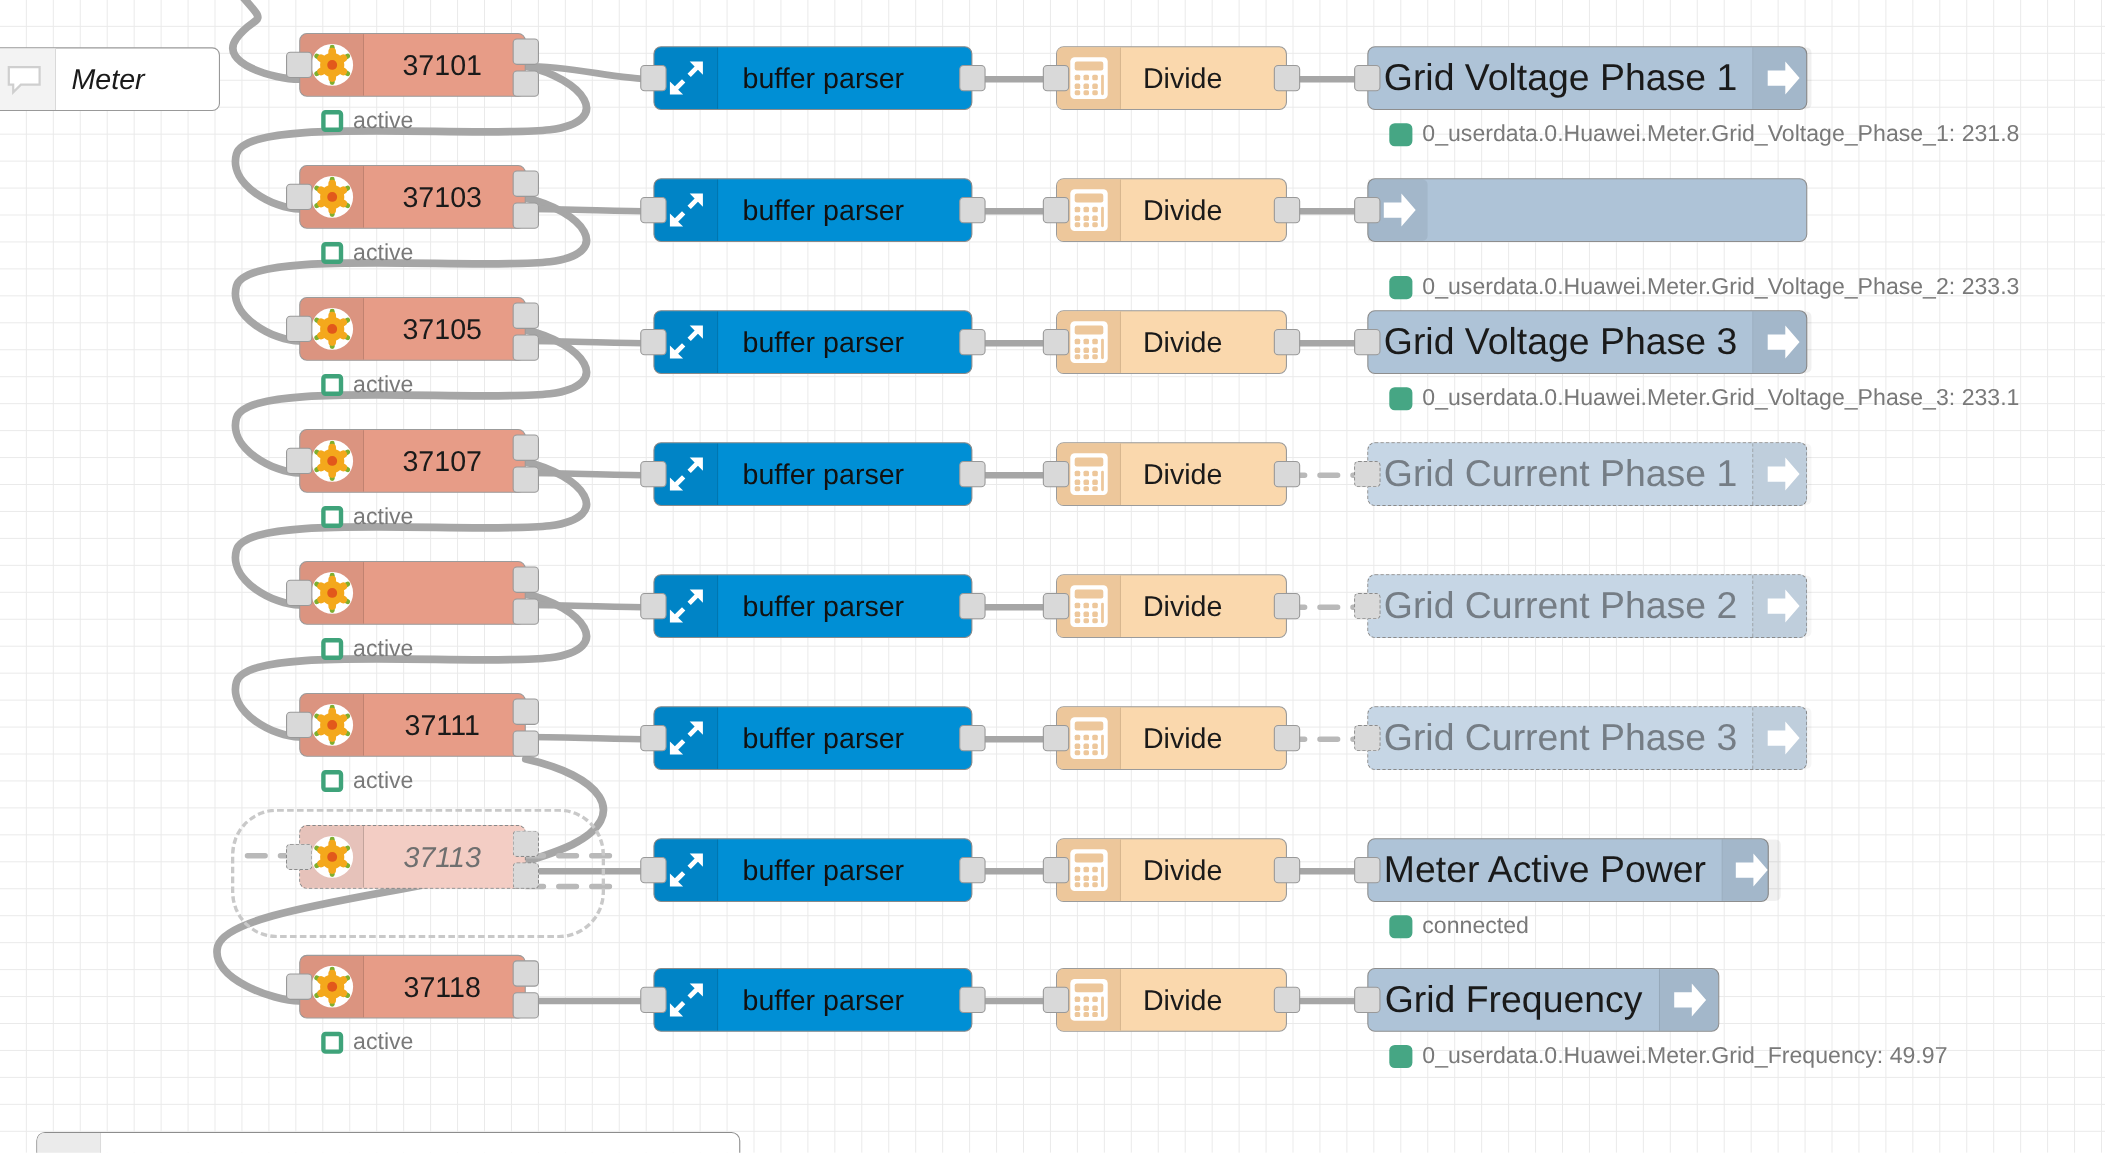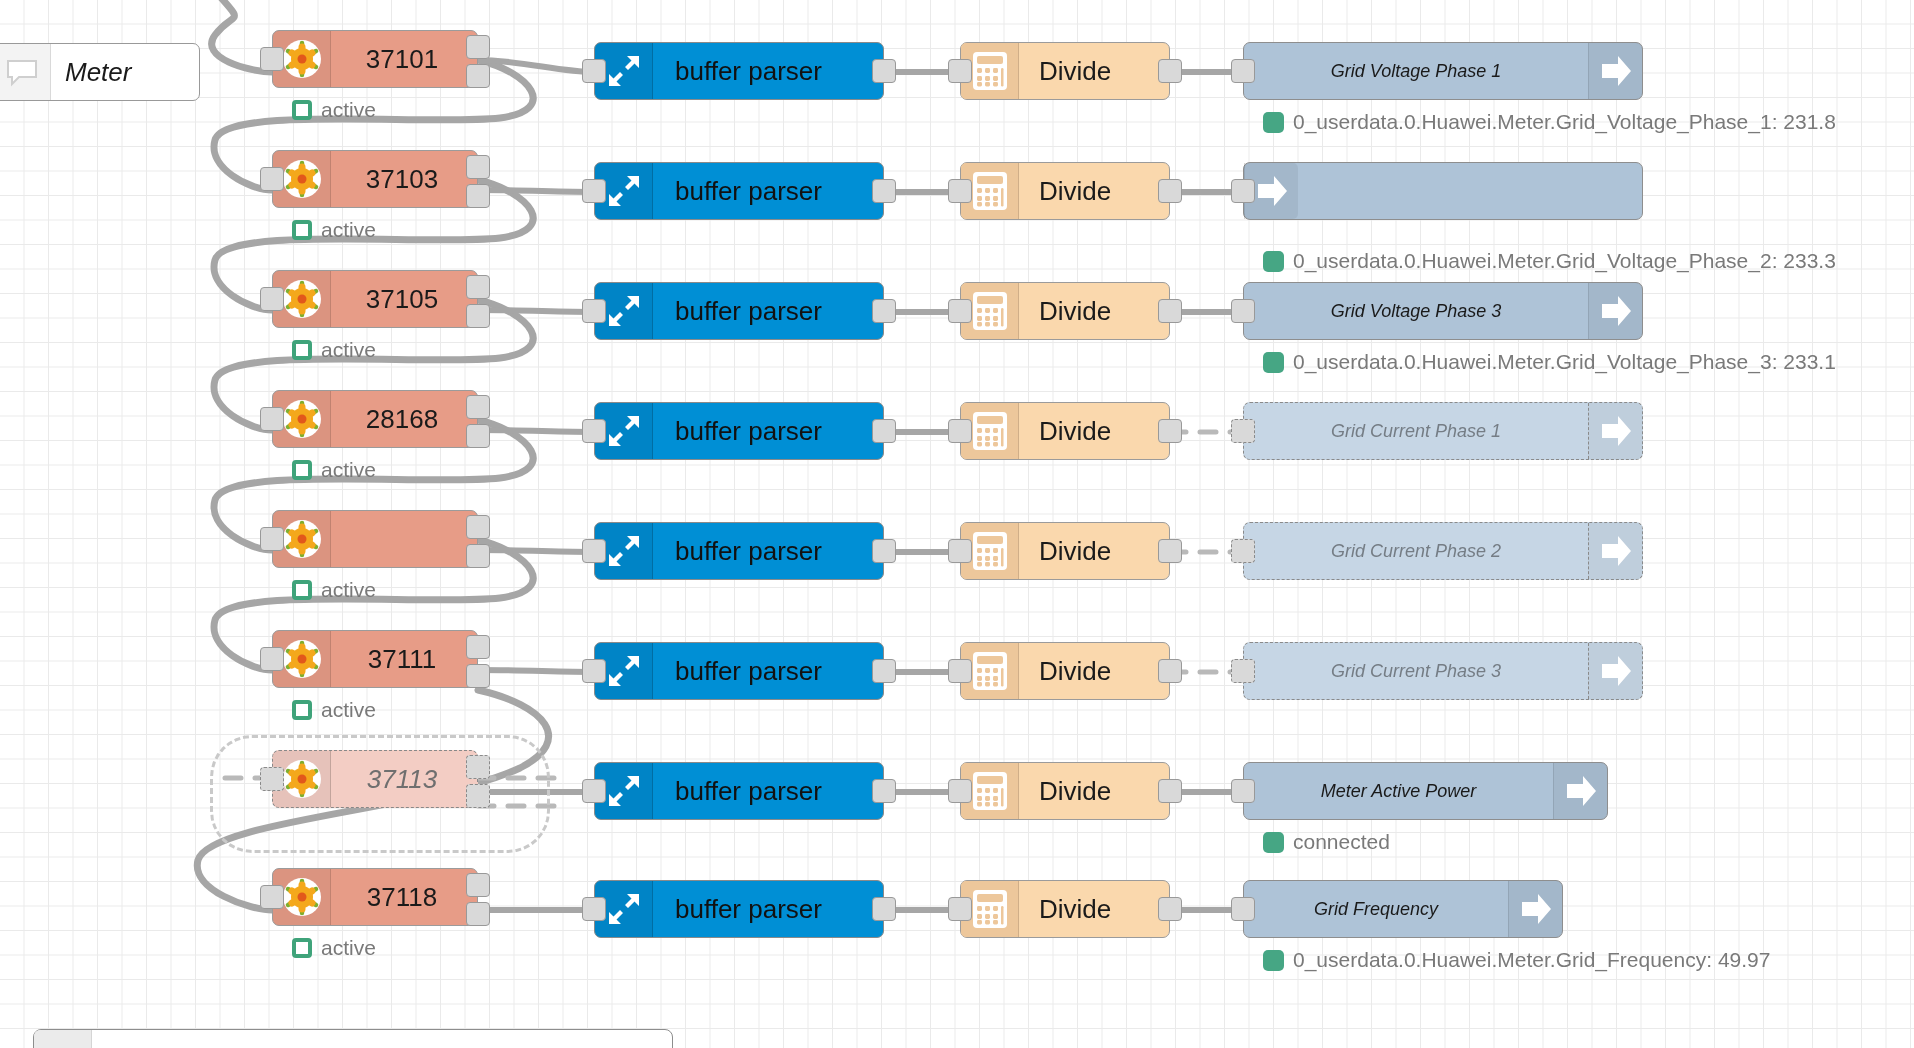--- a/index.html
+++ b/index.html
@@ -82,21 +82,21 @@
 
   
   .div-node { background: #fad8ad; border-color: #9b9b9b; }
   .div-node .icon-box { background: #edc79b; border-right-color: rgba(0,0,0,0.12); }
   .div-node .label { font-size: 26px; padding-left: 20px; }
 
   
   .iob-node { background: #aec3d7; border-color: #8e8e8e; }
   .iob-node .label {
     flex: 1 1 auto; justify-content: center;
-    font-style: italic; font-size: 18px; color: #1a1a1a;
+    font-size: 34px; color: #1a1a1a;
   }
   .iob-node .out-icon-box {
     width: 54px; flex: 0 0 54px;
     display: flex; align-items: center; justify-content: center;
     background: rgba(0,0,0,0.06);
     border-left: 1.4px solid rgba(0,0,0,0.10);
     border-radius: 0 5px 5px 0;
   }
   .iob-node.disabled {
     background: #c6d6e5;
@@ -460,21 +460,21 @@
     </g>
     <circle cx="21" cy="21" r="11" fill="#f4a81c"></circle>
     <g stroke="#f4a81c" stroke-width="7" stroke-linecap="round">
       <line x1="21" y1="9" x2="21" y2="33"></line>
               <line x1="11" y1="15" x2="31" y2="27"></line>
       <line x1="11" y1="27" x2="31" y2="15"></line>
     </g>
     <circle cx="21" cy="21" r="4.5" fill="#e2581b"></circle>
   </svg>
         </div>
-     <div class="label">28168</div>
+     <div class="label">37107</div>
      <div class="port out" style="top:4px"></div>
      <div class="port out" style="top:33px"></div>
       </div>
       <div class="status" style="left: 292px; top: 458px;">
         <span class="dot-ring"></span>
                     <span>active</span>
       </div>
       <div class="node bp-node" style="left: 594px; top: 402px; width: 290px;">
         <div class="port in" style="top:16px"></div>
      <div class="icon-box">

